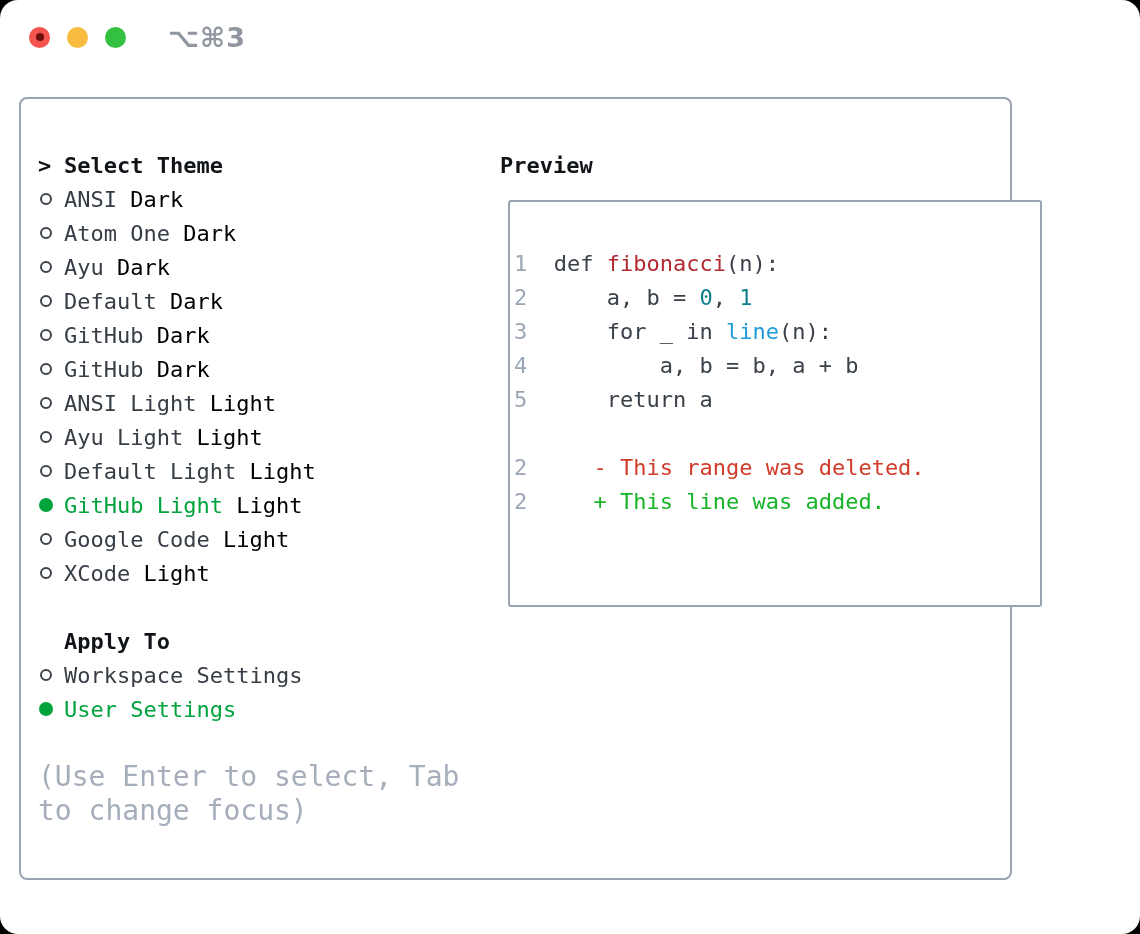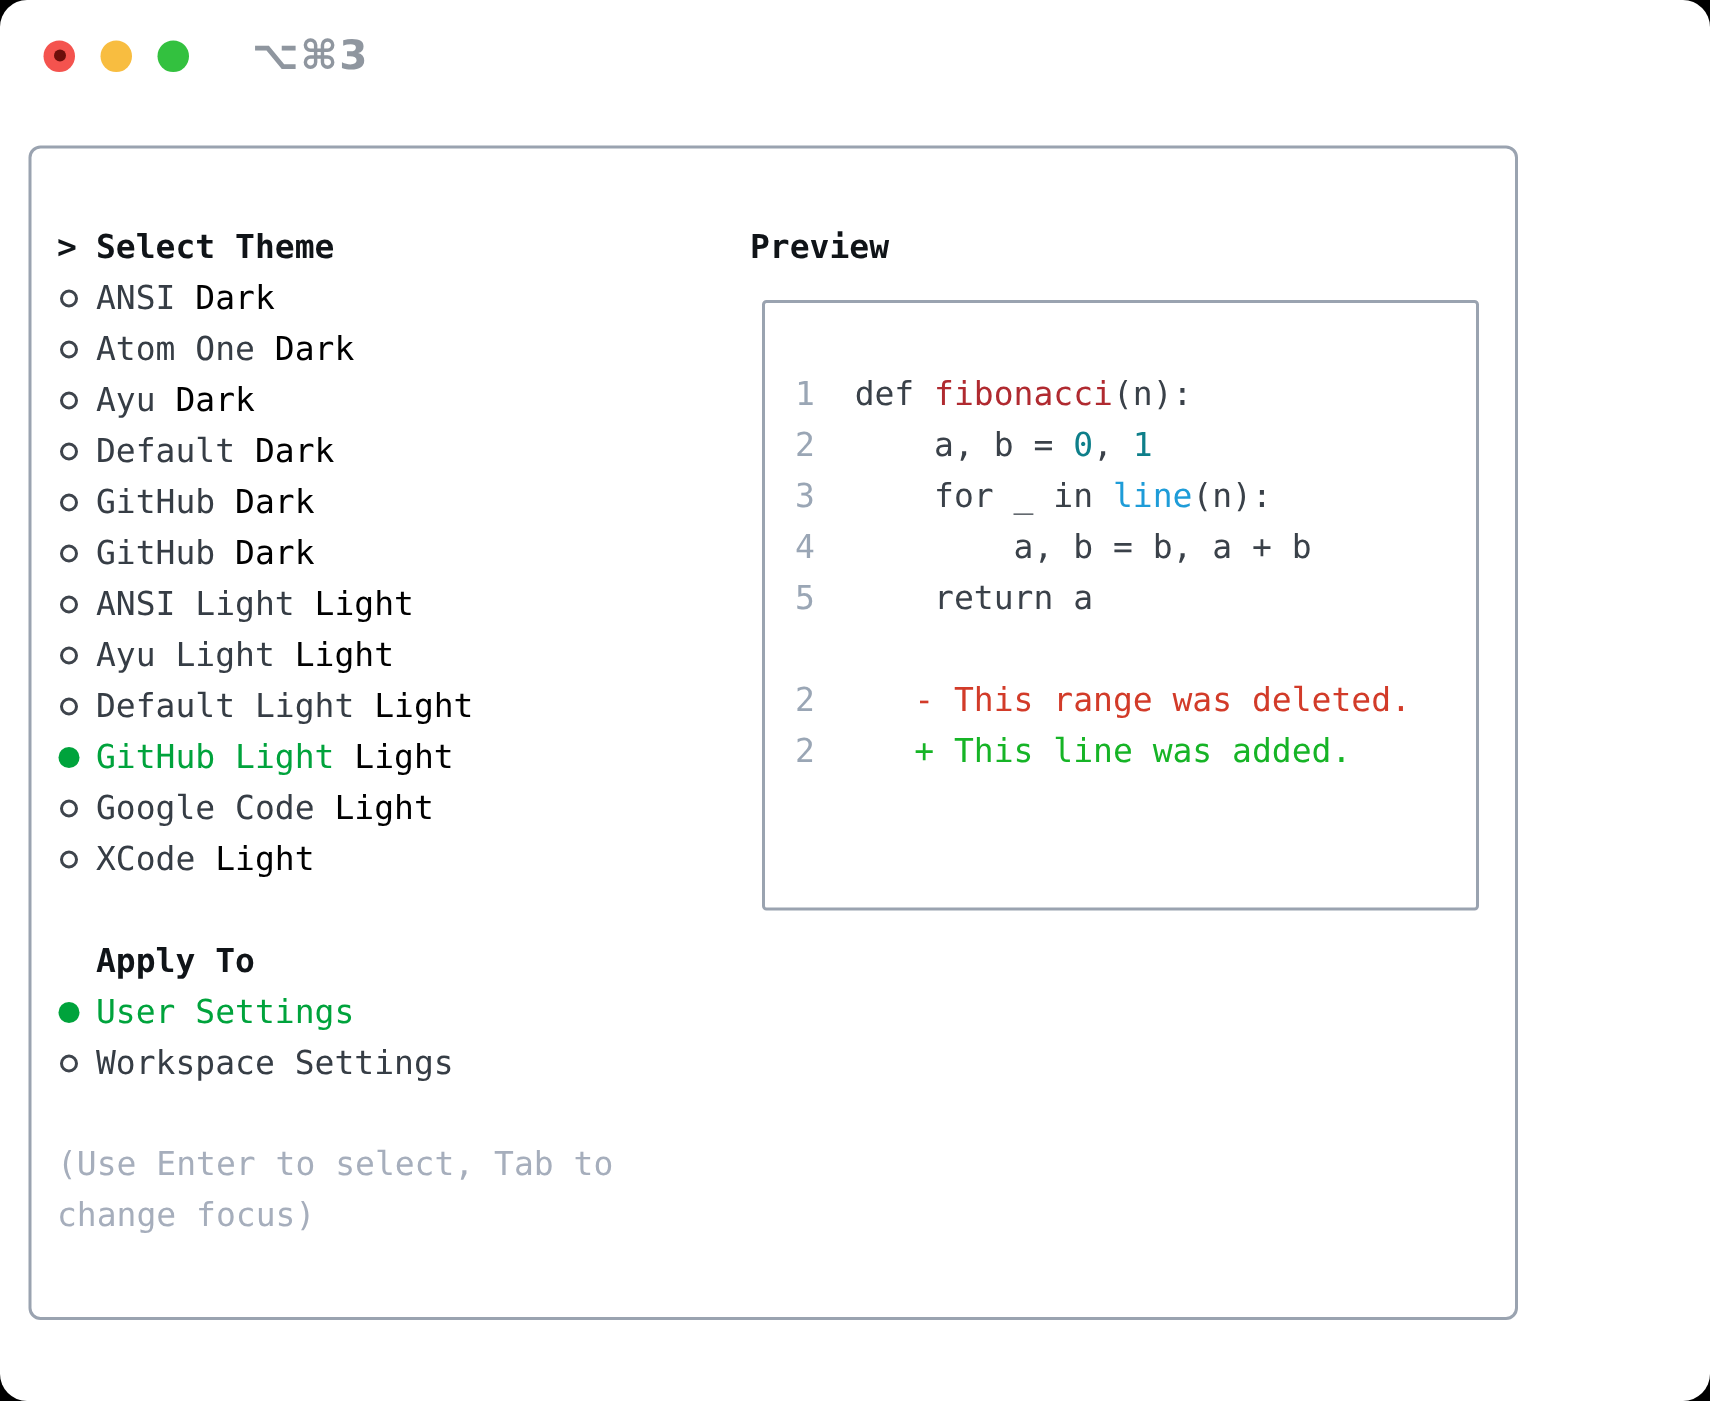--- a/index.html
+++ b/index.html
@@ -39,28 +39,28 @@
   .row{height:34px;display:flex;align-items:center;font-size:22px;white-space:pre;}
   .marker-cell{width:26px;flex:none;display:flex;align-items:center;}
   .hdr{font-weight:bold;color:#101418;}
   .prompt{font-weight:bold;color:#101418;font-size:22px;}
   .theme-name{color:#363d45;}
   .theme-tag{color:#000000;}
   .sel .theme-name{color:#00a33c;}
   .ring{width:12px;height:12px;border:2px solid #3e444c;border-radius:50%;box-sizing:border-box;margin-left:2px;}
   .dot{width:14px;height:14px;border-radius:50%;background:#00a33c;margin-left:1px;}
   .hint{
-    margin-top:0;color:#a6aebc;font-size:22px;line-height:34px;max-width:452px;
+    margin-top:0;color:#a6aebc;font-size:28px;line-height:34px;max-width:452px;
     white-space:normal;word-break:normal;
   }
   
   .preview-box{
-    margin-left:8px;margin-top:18px;width:478px;height:407px;box-sizing:border-box;
+    margin-left:8px;margin-top:18px;width:534px;height:407px;box-sizing:border-box;
     border:2px solid #9aa3b0;border-radius:3px;background:#fff;
-    padding:49px 0 0 20px;overflow:hidden;
+    padding:49px 0 0 4px;overflow:hidden;
   }
   .cline{height:34px;font-size:22px;white-space:pre;}
   .ln{color:#9aa6b5;}
   .c{color:#3a4149;}
   .fn{color:#b02a30;}
   .num{color:#0e7f8a;}
   .bi{color:#1e9cd8;}
   .ctx{color:#8f979f;}
   .del{color:#d23b29;}
   .add{color:#16b426;}
@@ -103,22 +103,22 @@
         </div>
 
       <div class="row"></div>
 
       <div class="row">
         <span class="marker-cell"></span>
         <span class="hdr">Apply To</span>
       </div>
 
       <div id="apply-list">
+          <div class="row"><span class="marker-cell"><span class="ring"></span></span><span class="theme-name">Workspace Settings</span></div>
           <div class="row sel"><span class="marker-cell"><span class="dot"></span></span><span class="theme-name">User Settings</span></div>
-          <div class="row"><span class="marker-cell"><span class="ring"></span></span><span class="theme-name">Workspace Settings</span></div>
         </div>
 
       <div class="row"></div>
 
       <div class="hint">(Use Enter to select, Tab to change focus)</div>
     </div>
 
     <div class="right-col">
       <div class="row">
         <span class="hdr">Preview</span>

